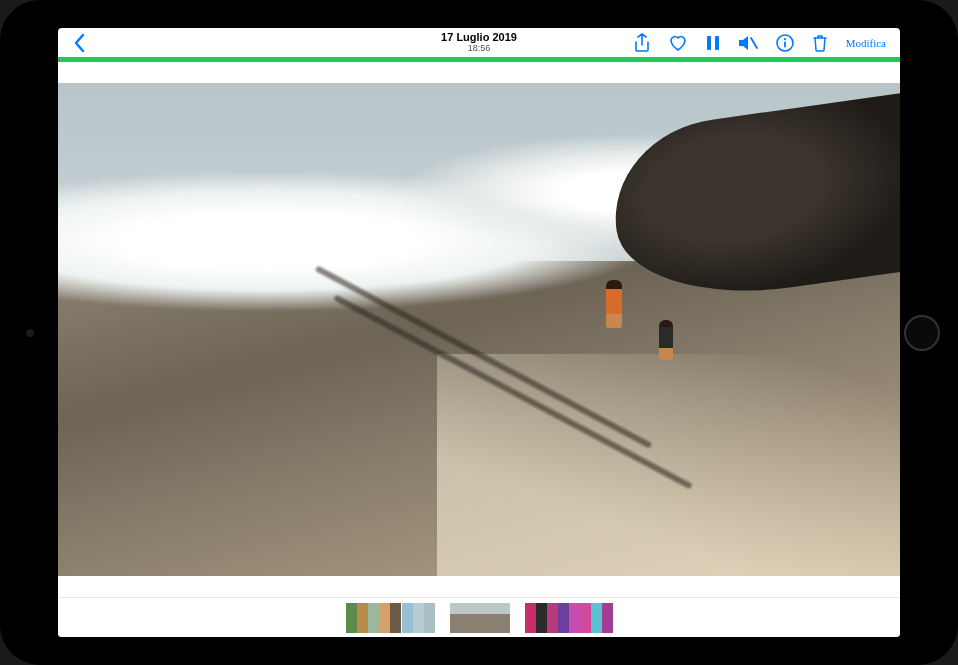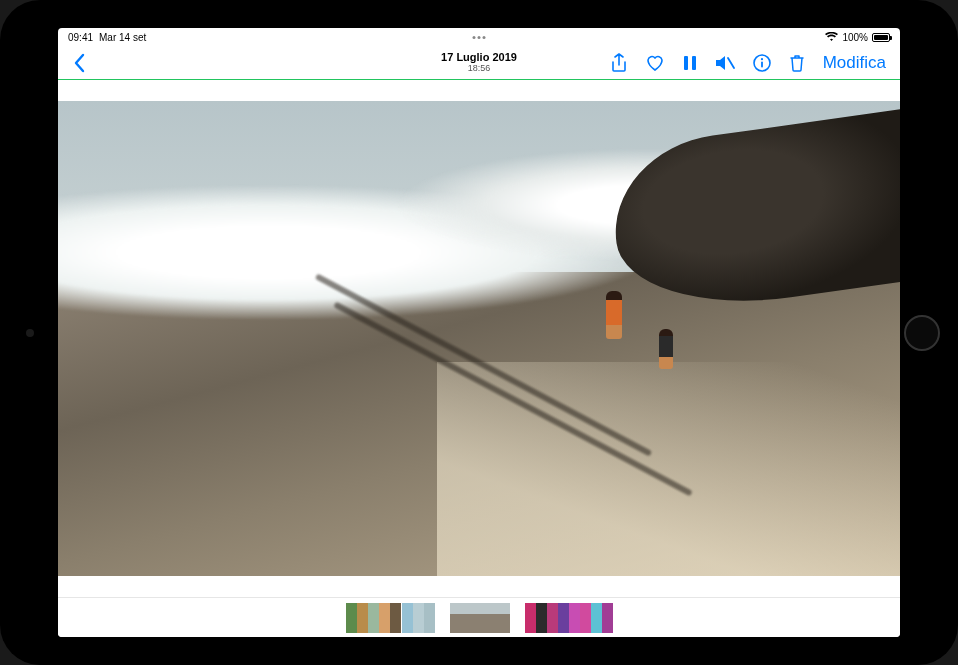--- a/index.html
+++ b/index.html
@@ -92,21 +92,21 @@
       left: 1px; top: 1px; bottom: 1px;
       width: 90%;
       background: #000;
       border-radius: 1px;
     }
     .toolbar {
       height: 34px;
       display: flex;
       align-items: center;
       padding: 0 14px;
-      border-bottom: 1px solid #22c55e;
+      border-bottom: 5px solid #22c55e;
       position: relative;
     }
     .back-btn { color: #007aff; cursor: pointer; }
     .title-block {
       position: absolute;
       left: 50%;
       transform: translateX(-50%);
       text-align: center;
       line-height: 1.05;
     }
@@ -114,21 +114,21 @@
     .title-time { font-size: 9px; color: #555; }
     .toolbar-actions {
       margin-left: auto;
       display: flex;
       align-items: center;
       gap: 18px;
       color: #007aff;
     }
     .toolbar-actions svg { display: block; }
     .icon-btn { cursor: pointer; display: flex; align-items: center; }
-    .edit-label { font-size: 17px; color: #007aff; cursor: pointer; }
+    .edit-label { font-size: 11px; color: #007aff; cursor: pointer; font-family: Liberation Serif, serif; }
     .photo-area {
       flex: 1;
       display: flex;
       align-items: center;
       justify-content: center;
       background: #fff;
       position: relative;
     }
     .photo {
       width: 100%;
@@ -189,40 +189,20 @@
   </style>
 </head>
 <body>
 
 <div class="ipad-frame">
   <div class="camera-dot"></div>
   <div class="home-button"></div>
 
   <div class="screen">
 
-    <div class="status-bar">
-      <div class="status-left">
-        <span>09:41</span>
-        <span>Mar 14 set</span>
-      </div>
-      <div class="status-center">
-        <span class="handle-dot"></span>
-          <span class="handle-dot"></span>
-          <span class="handle-dot"></span>
-      </div>
-      <div class="status-right">
-        <svg width="13" height="10" viewBox="0 0 13 10">
-            <path d="M6.5 9L8 7.3C7.1 6.5 5.9 6.5 5 7.3L6.5 9zM3.2 5.5C5 3.9 8 3.9 9.8 5.5L11 4.2C8.4 1.9 4.6 1.9 2 4.2L3.2 5.5zM0 2C3.6-1 9.4-1 13 2L11.8 3.3C8.8 0.8 4.2 0.8 1.2 3.3L0 2z" fill="#000"></path>
-          </svg>
-        <span>100%</span>
-        <div class="battery-icon">
-            <div class="battery-fill"></div>
-          </div>
-      </div>
-    </div>
 
     <div class="toolbar">
       <div class="back-btn icon-btn">
         <svg width="14" height="20" viewBox="0 0 12 20">
             <path d="M10 2L3 10l7 8" stroke="#007aff" stroke-width="2.4" fill="none" stroke-linecap="round" stroke-linejoin="round"></path>
           </svg>
       </div>
 
       <div class="title-block">
         <div class="title-date">17 Luglio 2019</div>

